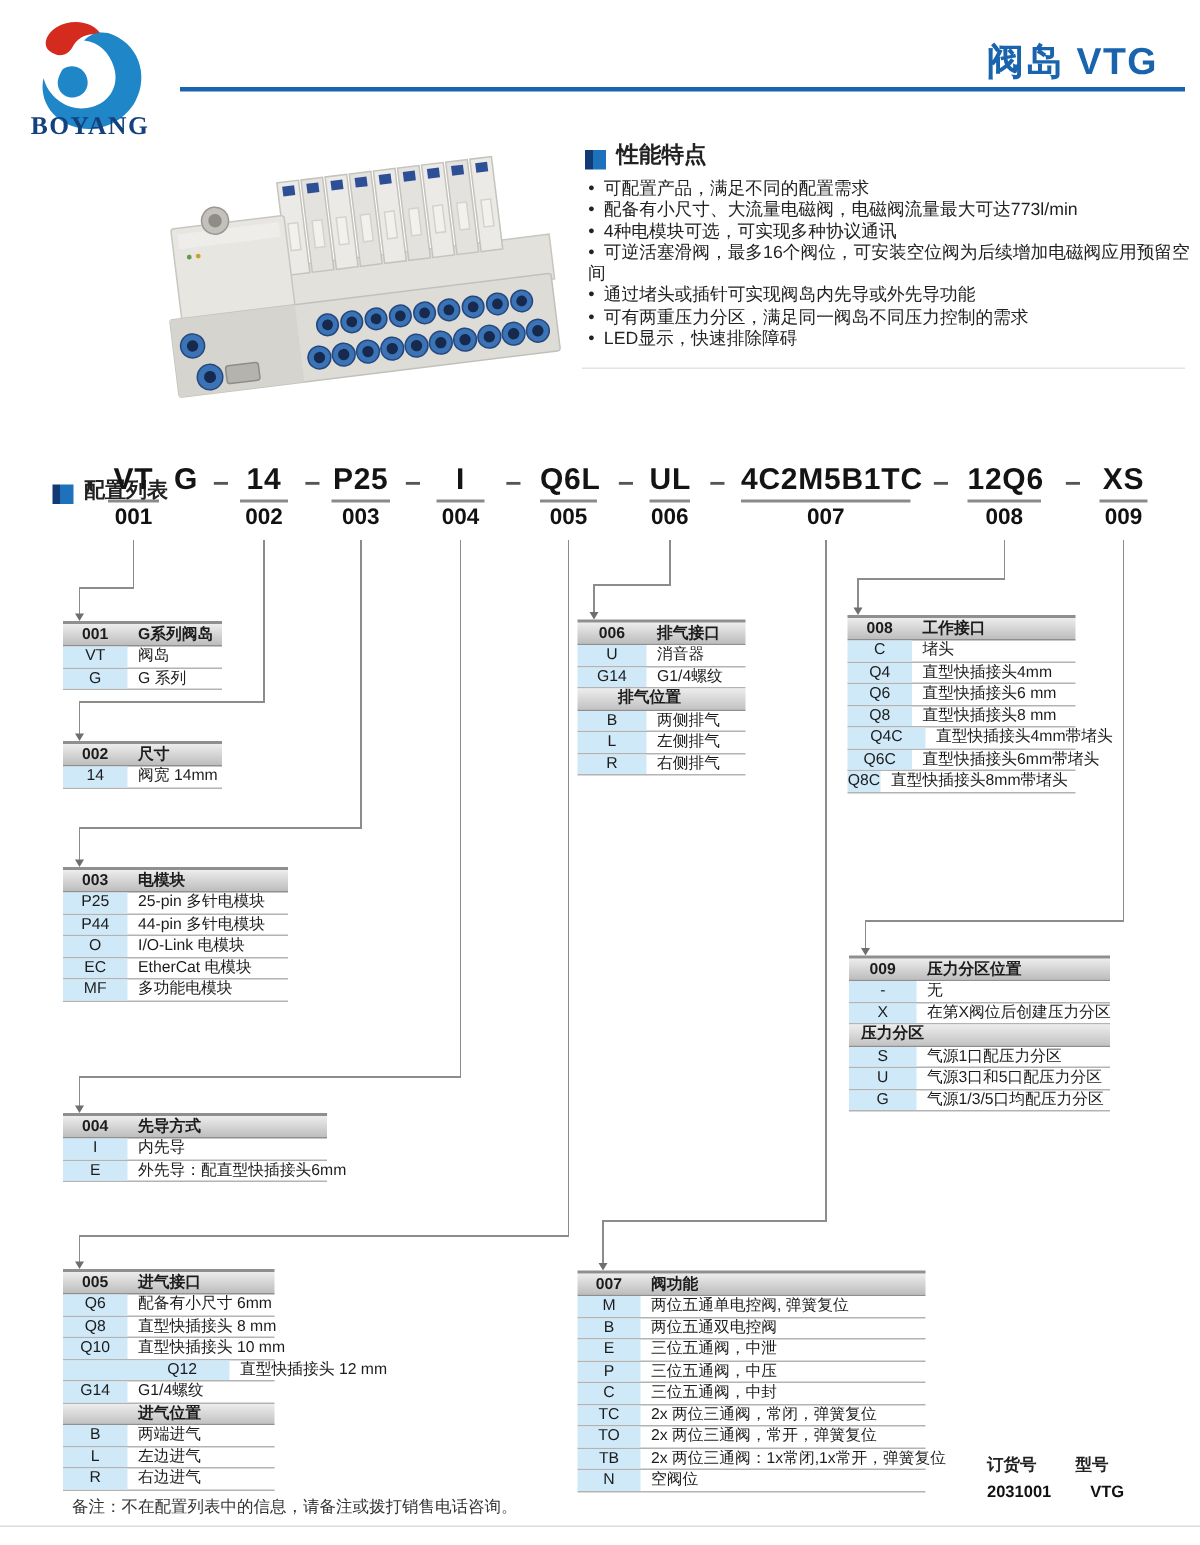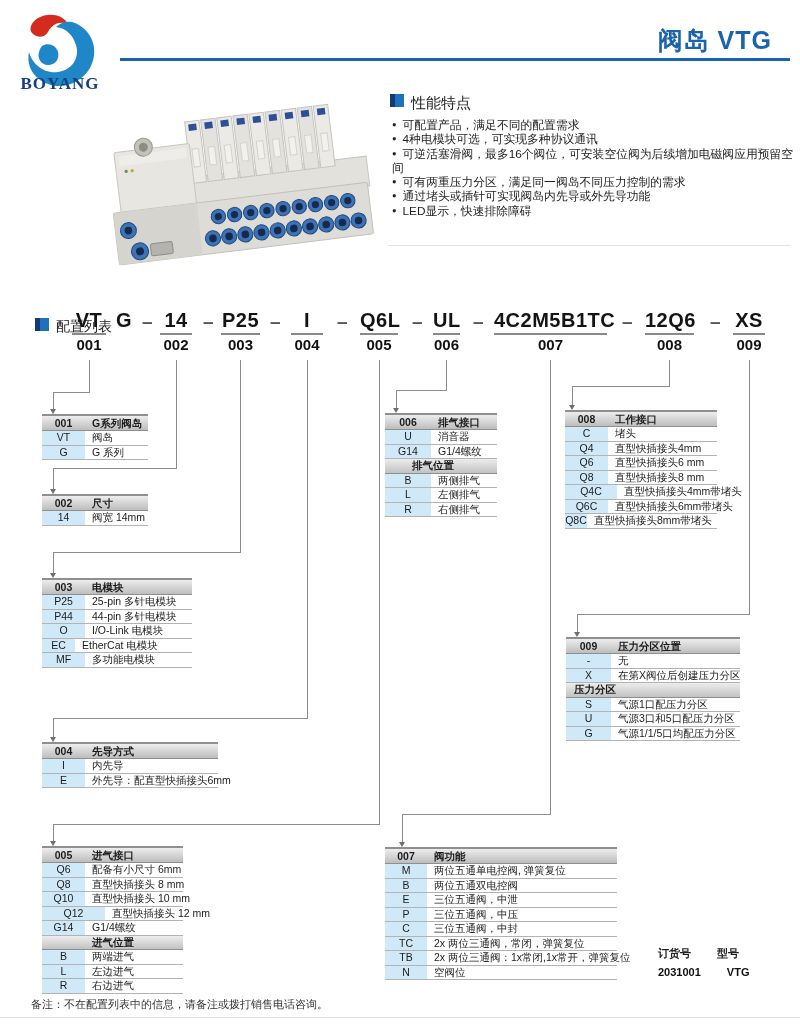--- a/index.html
+++ b/index.html
@@ -9,21 +9,21 @@
   
   .logo{position:absolute;left:8px;top:4px;width:104px;height:96px;}
   .brand{position:absolute;left:8px;top:74px;width:104px;text-align:center;
          font-family:"Liberation Serif","DejaVu Serif",serif;font-weight:bold;
          font-size:17px;letter-spacing:1px;color:#14407c;}
   .page-title{position:absolute;right:28px;top:24px;font-size:25px;font-weight:bold;
               color:var(--accent);letter-spacing:1px;}
   .head-rule{position:absolute;left:120px;right:10px;top:58px;height:3px;background:var(--accent);}
 
   
-  .sec-head{position:absolute;display:flex;align-items:flex-start;font-weight:normal;color:#222;}
+  .sec-head{position:absolute;display:flex;align-items:flex-end;font-weight:bold;color:#222;}
   .sec-ico{width:14px;height:13px;margin-right:7px;
            background:linear-gradient(90deg,#123a75 0 36%,#1e72bb 36%);}
   .sec-head.features{left:390px;top:94px;font-size:15px;}
   .sec-head.config{left:35px;top:282px;font-size:14px;margin-top:36px;}
 
   
   #features-list{position:absolute;left:392px;top:118px;width:405px;margin:0;padding:0;
                  list-style:none;font-size:11.8px;line-height:14.3px;color:#222;}
   #features-list li::before{content:"●";font-size:7.5px;vertical-align:2px;margin-right:6px;color:#222;}
   .soft-rule{position:absolute;height:1px;background:#e3e3e3;}
@@ -46,25 +46,25 @@
           border-top:2px solid #8f8f8f;border-bottom:1px solid #8f8f8f;}
   .t-id{text-align:center;flex:none;}
   .t-title{padding-left:7px;}
   .t-row{display:flex;height:13.5px;line-height:13.5px;border-bottom:1px solid #b3b3b3;}
   .t-code{flex:none;text-align:center;background:var(--codeblue);}
   .t-desc{padding-left:7px;white-space:nowrap;}
   .t-sub{height:13.5px;line-height:13.5px;font-weight:bold;
          background:linear-gradient(#ededed,#c2c2c2);border-bottom:1px solid #8f8f8f;}
 
   
-  .order-info{position:absolute;left:658px;top:946px;font-size:11px;}
+  .order-info{position:absolute;left:658px;top:969px;font-size:11px;}
   .order-info .cols{display:flex;gap:26px;}
   .order-info .lbl{font-weight:bold;color:#222;}
   .order-info .val{font-weight:bold;color:#111;margin-top:5px;}
-  .footer-note{position:absolute;left:31px;top:997px;font-size:11px;color:#333;}
+  .footer-note{position:absolute;left:48px;top:997px;font-size:11px;color:#333;}
 </style>
 </head>
 <body>
 
 <div class="page" style="--accent: #1a64ae; --codeblue: #cfe9f8;">
 
   <svg class="logo" viewBox="0 0 104 80">
     <path fill="#d42b1e" d="M30 6 C40 0 55 2 60 12 C52 9 44 12 40 20 C36 26 30 26 25 22 C20 18 23 10 30 6 Z"></path>
     <path fill="#1f86c8" d="M64 10 C84 16 92 38 82 56 C74 70 56 78 40 72 C26 67 18 54 21 40 C24 52 36 62 50 60 C64 58 72 46 68 33 C65 23 58 16 48 15 C53 10 58 9 64 10 Z"></path>
     <path fill="#1f86c8" d="M34 34 C40 30 48 33 50 40 C52 47 47 53 40 53 C33 53 29 46 31 40 C32 37 33 35 34 34 Z"></path>
@@ -163,24 +163,25 @@
       <rect x="47" y="147" width="22" height="12" rx="2" fill="#b5b3ad" stroke="#8f8d87"></rect>
     </g>
   </svg>
 
   <div class="sec-head features">
     <span class="sec-ico"></span>
     <span>性能特点</span>
   </div>
   <ul id="features-list">
       <li>可配置产品，满足不同的配置需求</li>
+      <li>配备有小尺寸、大流量电磁阀，电磁阀流量最大可达773l/min</li>
       <li>4种电模块可选，可实现多种协议通讯</li>
       <li>可逆活塞滑阀，最多16个阀位，可安装空位阀为后续增加电磁阀应用预留空间</li>
+      <li>通过堵头或插针可实现阀岛内先导或外先导功能</li>
       <li>可有两重压力分区，满足同一阀岛不同压力控制的需求</li>
-      <li>通过堵头或插针可实现阀岛内先导或外先导功能</li>
       <li>LED显示，快速排除障碍</li>
     </ul>
   <div class="soft-rule" style="left:388px;top:245px;width:402px;"></div>
 
   <div class="sec-head config">
     <span class="sec-ico"></span>
     <span>配置列表</span>
   </div>
 
   <div id="code-row">
@@ -270,21 +271,21 @@
         </div>
         <div class="t-row">
           <span class="t-code" style="width: 43px;">P44</span>
           <span class="t-desc">44-pin 多针电模块</span>
         </div>
         <div class="t-row">
           <span class="t-code" style="width: 43px;">O</span>
           <span class="t-desc">I/O-Link 电模块</span>
         </div>
         <div class="t-row">
-          <span class="t-code" style="width: 33px;">EC</span>
+          <span class="t-code" style="width: 43px;">EC</span>
           <span class="t-desc">EtherCat 电模块</span>
         </div>
         <div class="t-row">
           <span class="t-code" style="width: 43px;">MF</span>
           <span class="t-desc">多功能电模块</span>
         </div>
       </div>
       <div class="cfg-table" style="left: 42px; top: 742px; width: 176px;">
         <div class="t-head">
           <span class="t-id" style="width: 43px;">004</span>
@@ -310,21 +311,21 @@
         </div>
         <div class="t-row">
           <span class="t-code" style="width: 43px;">Q8</span>
           <span class="t-desc">直型快插接头 8 mm</span>
         </div>
         <div class="t-row">
           <span class="t-code" style="width: 43px;">Q10</span>
           <span class="t-desc">直型快插接头 10 mm</span>
         </div>
         <div class="t-row">
-          <span class="t-code" style="width: 63px;">Q12</span>
+          <span class="t-code" style="width: 63px; padding-left: 48px;">Q12</span>
           <span class="t-desc">直型快插接头 12 mm</span>
         </div>
         <div class="t-row">
           <span class="t-code" style="width: 43px;">G14</span>
           <span class="t-desc">G1/4螺纹</span>
         </div>
         <div class="t-sub" style="padding-left: 50px;">进气位置</div>
         <div class="t-row">
           <span class="t-code" style="width: 43px;">B</span>
           <span class="t-desc">两端进气</span>
@@ -388,20 +389,24 @@
         </div>
         <div class="t-row">
           <span class="t-code" style="width: 42px;">C</span>
           <span class="t-desc">三位五通阀，中封</span>
         </div>
         <div class="t-row">
           <span class="t-code" style="width: 42px;">TC</span>
           <span class="t-desc">2x 两位三通阀，常闭，弹簧复位</span>
         </div>
         <div class="t-row">
+          <span class="t-code" style="width: 42px;">TO</span>
+          <span class="t-desc">2x 两位三通阀，常开，弹簧复位</span>
+        </div>
+        <div class="t-row">
           <span class="t-code" style="width: 42px;">TB</span>
           <span class="t-desc">2x 两位三通阀：1x常闭,1x常开，弹簧复位</span>
         </div>
         <div class="t-row">
           <span class="t-code" style="width: 42px;">N</span>
           <span class="t-desc">空阀位</span>
         </div>
       </div>
       <div class="cfg-table" style="left: 565px; top: 410px; width: 152px;">
         <div class="t-head">
@@ -454,21 +459,21 @@
         <div class="t-row">
           <span class="t-code" style="width: 45px;">S</span>
           <span class="t-desc">气源1口配压力分区</span>
         </div>
         <div class="t-row">
           <span class="t-code" style="width: 45px;">U</span>
           <span class="t-desc">气源3口和5口配压力分区</span>
         </div>
         <div class="t-row">
           <span class="t-code" style="width: 45px;">G</span>
-          <span class="t-desc">气源1/1/5口均配压力分区</span>
+          <span class="t-desc">气源1/3/5口均配压力分区</span>
         </div>
       </div>
     </div>
 
   <div class="order-info">
     <div class="cols">
       <span class="lbl">订货号</span>
       <span class="lbl">型号</span>
     </div>
     <div class="cols">

